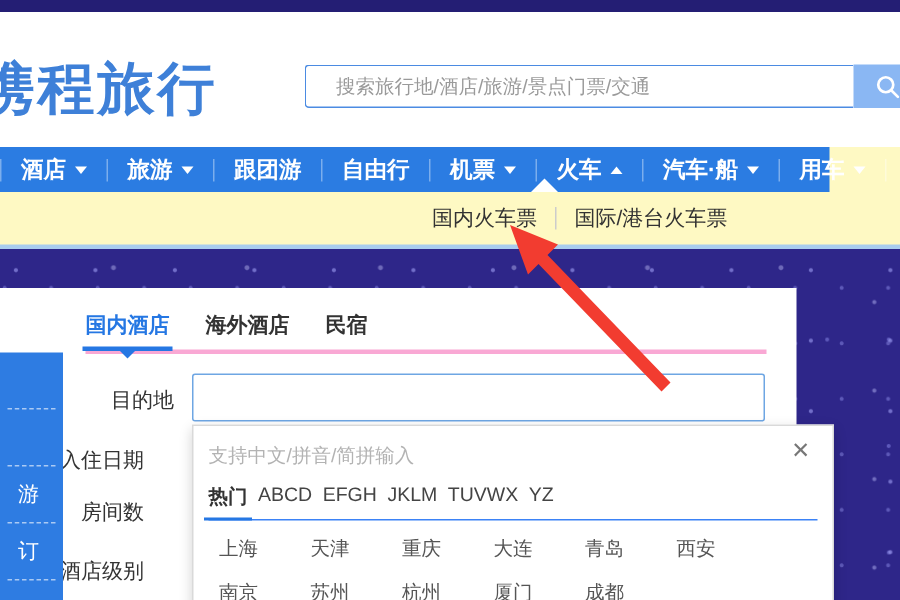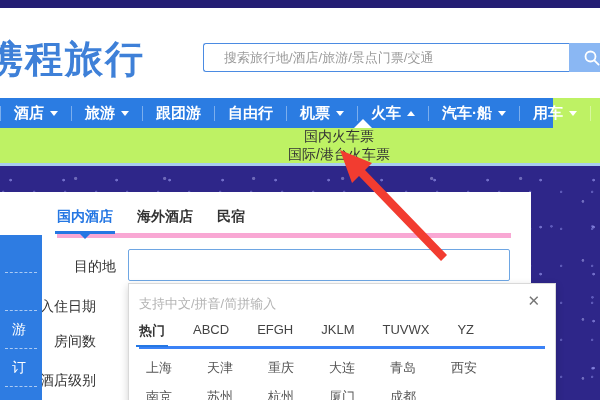--- a/index.html
+++ b/index.html
@@ -1,16 +1,16 @@
 <!DOCTYPE html>
 <html><head>
 <meta charset="utf-8">
 <style>
   html,body{margin:0;padding:0;}
-  #screen{position:relative;width:600px;height:400px;overflow:hidden;background:#bef264;
+  #screen{position:relative;width:600px;height:400px;overflow:hidden;background:#fef9c3;
     font-family:"Liberation Sans","DejaVu Sans",sans-serif;}
   
   .top-strip{position:absolute;left:0;top:0;width:600px;height:8px;background:#241e74;}
   
   .header{position:absolute;left:0;top:8px;width:600px;height:90px;background:#fff;}
   .logo{position:absolute;left:-15px;top:26px;font-size:38px;font-weight:900;color:#3e80d8;
     letter-spacing:2px;white-space:nowrap;}
   .searchbox{position:absolute;left:203px;top:35px;height:29px;display:flex;}
   .searchbox input{width:325px;height:27px;border:1px solid #4b8be2;border-right:none;
     border-radius:3px 0 0 3px;padding:0 20px;font-size:13px;color:#333;outline:none;
@@ -25,37 +25,37 @@
   .nav-item{display:flex;align-items:center;padding:0 13px;color:#fff;font-size:15px;
     font-weight:700;text-decoration:none;height:30px;cursor:pointer;}
   .caret-down{width:0;height:0;border-left:4px solid transparent;border-right:4px solid transparent;
     border-top:5px solid #fff;margin-left:6px;}
   .caret-up{width:0;height:0;border-left:4px solid transparent;border-right:4px solid transparent;
     border-bottom:5px solid #fff;margin-left:6px;}
   .nav-notch{position:absolute;left:354px;bottom:0;width:0;height:0;
     border-left:9px solid transparent;border-right:9px solid transparent;border-bottom:9px solid #fff;}
   
   .submenu{position:absolute;left:288px;top:128px;height:35px;display:flex;align-items:center;
-    font-size:14px;color:#333;flex-direction:column;}
+    font-size:14px;color:#333;}
   .submenu a{color:#333;text-decoration:none;cursor:pointer;}
   .submenu-divider{width:1px;height:15px;background:#ccc;margin:0 12px;}
   .blue-line{position:absolute;left:0;top:163px;width:600px;height:3px;background:#a9cdee;}
   
   .navy{position:absolute;left:0;top:166px;width:600px;height:234px;background-color:#2e2689;
     background-image:
       radial-gradient(circle at 20% 30%, rgba(170,170,255,.55) 0 1px, transparent 1.7px),
       radial-gradient(circle at 70% 60%, rgba(195,195,255,.45) 0 1px, transparent 1.7px),
       radial-gradient(circle at 45% 85%, rgba(140,140,235,.5) 0 1px, transparent 1.6px),
       radial-gradient(circle at 85% 15%, rgba(205,205,255,.4) 0 1.2px, transparent 2px),
       radial-gradient(circle at 10% 70%, rgba(150,150,240,.45) 0 1px, transparent 1.6px);
     background-size:53px 47px,67px 59px,41px 71px,89px 83px,31px 37px;}
   
   .card{position:absolute;left:0;top:192px;width:531px;height:208px;background:#fff;}
   .tabs{position:absolute;left:57px;top:208px;width:454px;display:flex;gap:24px;
-    border-bottom:5px solid #f9a8d4;padding-bottom:7px;}
+    border-bottom:3px solid #f9a8d4;padding-bottom:7px;}
   .tab{font-size:14px;font-weight:700;color:#333;cursor:pointer;position:relative;}
   .tab.active{color:#2577e3;}
   .tab-underline{position:absolute;left:-2px;right:-2px;bottom:-8px;height:3px;background:#2577e3;}
   .tab-caret{position:absolute;left:50%;margin-left:-5px;bottom:-13px;width:0;height:0;
     border-left:5px solid transparent;border-right:5px solid transparent;border-top:5px solid #2577e3;}
   .f-label{position:absolute;left:0;width:96px;text-align:right;font-size:14px;color:#333;}
   .dest-input{position:absolute;left:128px;top:249px;width:382px;height:32px;box-sizing:border-box;
     border:1px solid #6ea6e3;border-radius:2px;background:#fff;padding:0 8px;font-size:14px;
     color:#333;outline:none;font-family:inherit;}
   
@@ -63,21 +63,21 @@
   .sb-item{height:37px;margin:0 5px;border-bottom:1px dashed rgba(255,255,255,.6);
     line-height:37px;text-align:right;padding-right:11px;font-size:14px;color:#fff;
     direction:rtl;overflow:hidden;white-space:nowrap;cursor:pointer;}
   .sb-item:last-child{border-bottom:none;}
   
   .panel{position:absolute;left:128px;top:283px;width:428px;height:130px;background:#fff;
     border:1px solid #d9d9d9;box-sizing:border-box;box-shadow:0 3px 8px rgba(0,0,0,.18);}
   .panel-hint{padding:11px 0 0 10px;font-size:13px;color:#b3b3b3;}
   .panel-close{position:absolute;top:9px;right:15px;font-size:15px;color:#777;cursor:pointer;
     line-height:1;}
-  .letter-tabs{display:flex;gap:28px;margin:9px 10px 0 10px;border-bottom:3px solid #3b82f6;
+  .letter-tabs{display:flex;gap:7px;margin:9px 10px 0 10px;border-bottom:1px solid #3b82f6;
     padding-bottom:6px;text-align:center;}
   .ltab{font-size:13px;color:#444;cursor:pointer;position:relative;}
   .ltab.active{font-weight:700;color:#333;}
   .ltab-underline{position:absolute;left:-3px;right:-3px;bottom:-7px;height:2px;background:#2577e3;}
   .city-grid{display:grid;grid-template-columns:repeat(6,61px);row-gap:11px;
     margin:10px 0 0 17px;}
   .city{font-size:13px;color:#555;cursor:pointer;}
   
   .arrow-svg{position:absolute;left:0;top:0;z-index:50;pointer-events:none;}
 </style>

